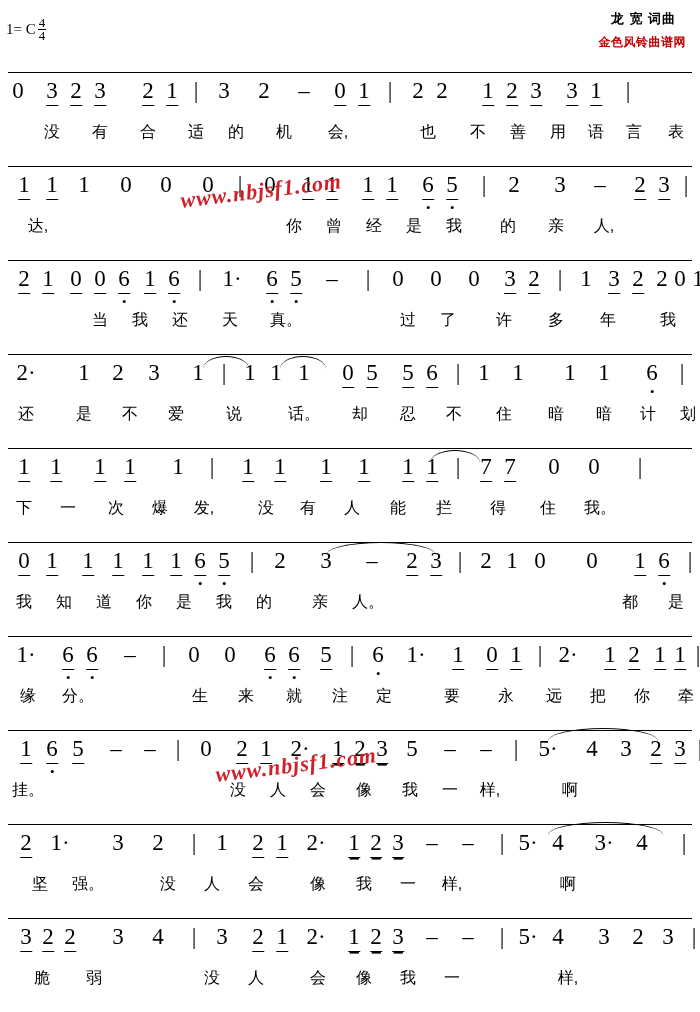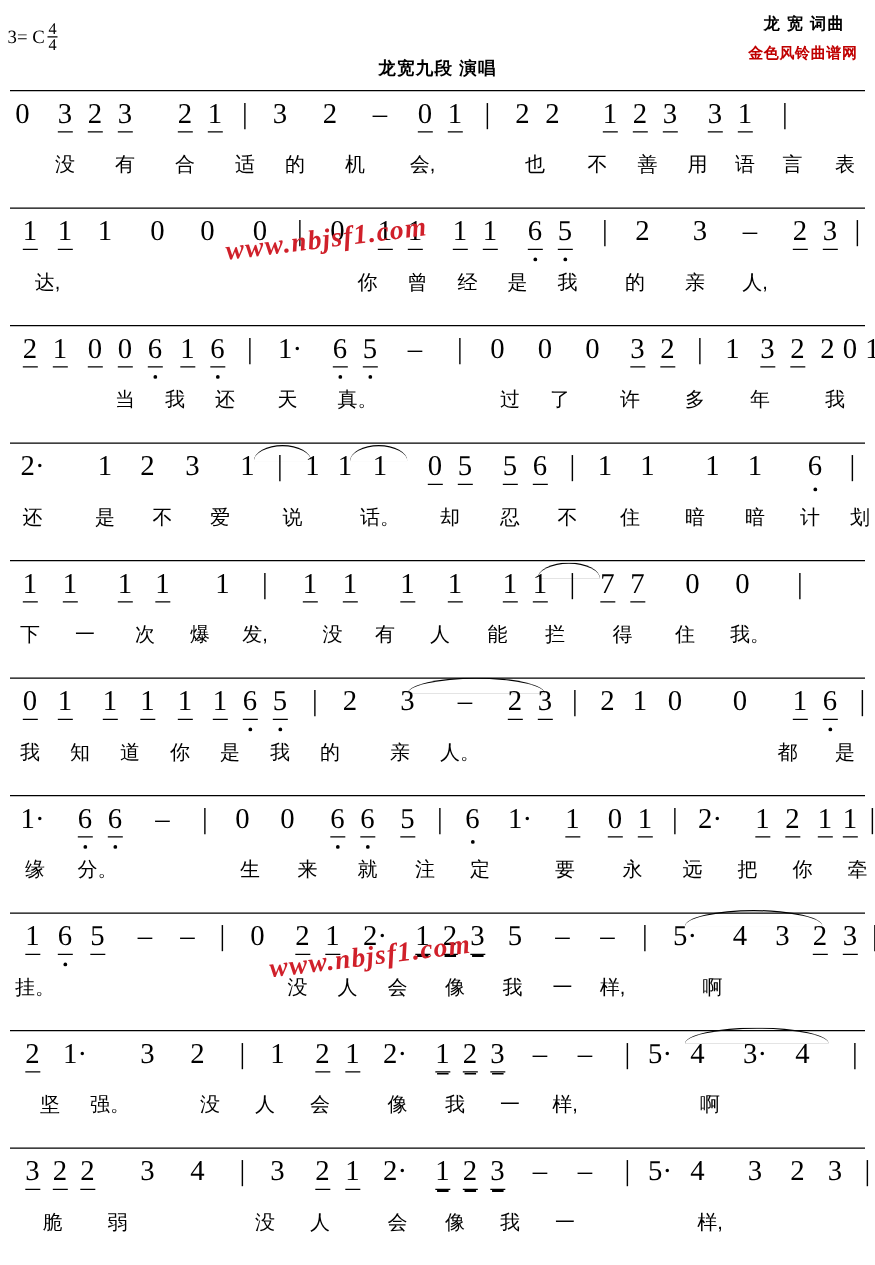--- a/index.html
+++ b/index.html
@@ -179,23 +179,22 @@
   .wm1 { left: 180px; top: 178px; transform: rotate(-7deg); }
   .wm2 { left: 215px; top: 752px; transform: rotate(-7deg); }
 </style>
 </head>
 <body>
 
 <div class="sheet">
 
   <div class="header">
     <div class="keysig">
-      <span>3= C</span><span class="frac"><span class="num">4</span><span class="den">4</span></span>
-    </div>
-    <div class="subtitle">龙宽九段 演唱</div>
+      <span>1= C</span><span class="frac"><span class="num">4</span><span class="den">4</span></span>
+    </div>
     <div class="credit-lyric">龙 宽 词曲</div>
     <div class="credit-site">金色风铃曲谱网</div>
   </div>
 
   <div class="body">
 
     <div class="system">
       <div class="rule" style="top:0"></div>
       <div class="notes">
         <span class="n" style="left:10px">0</span>

